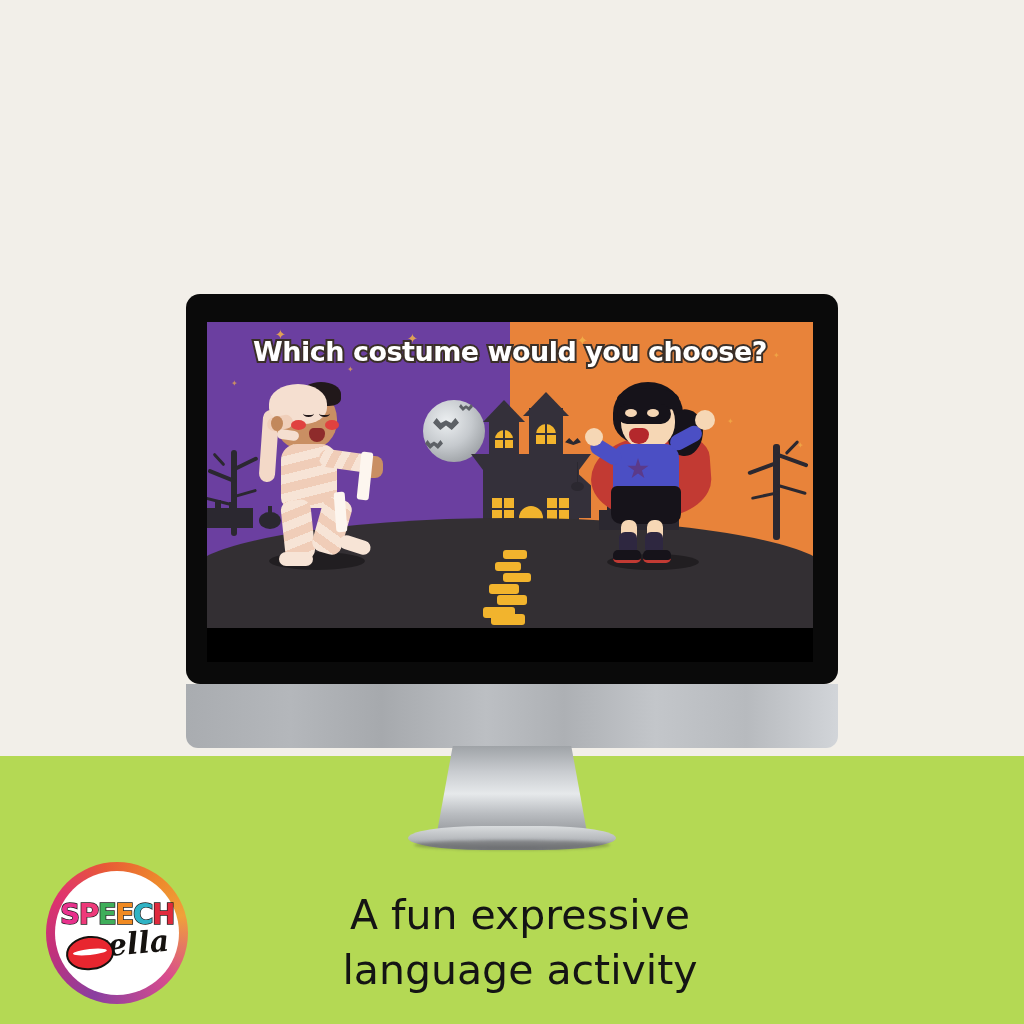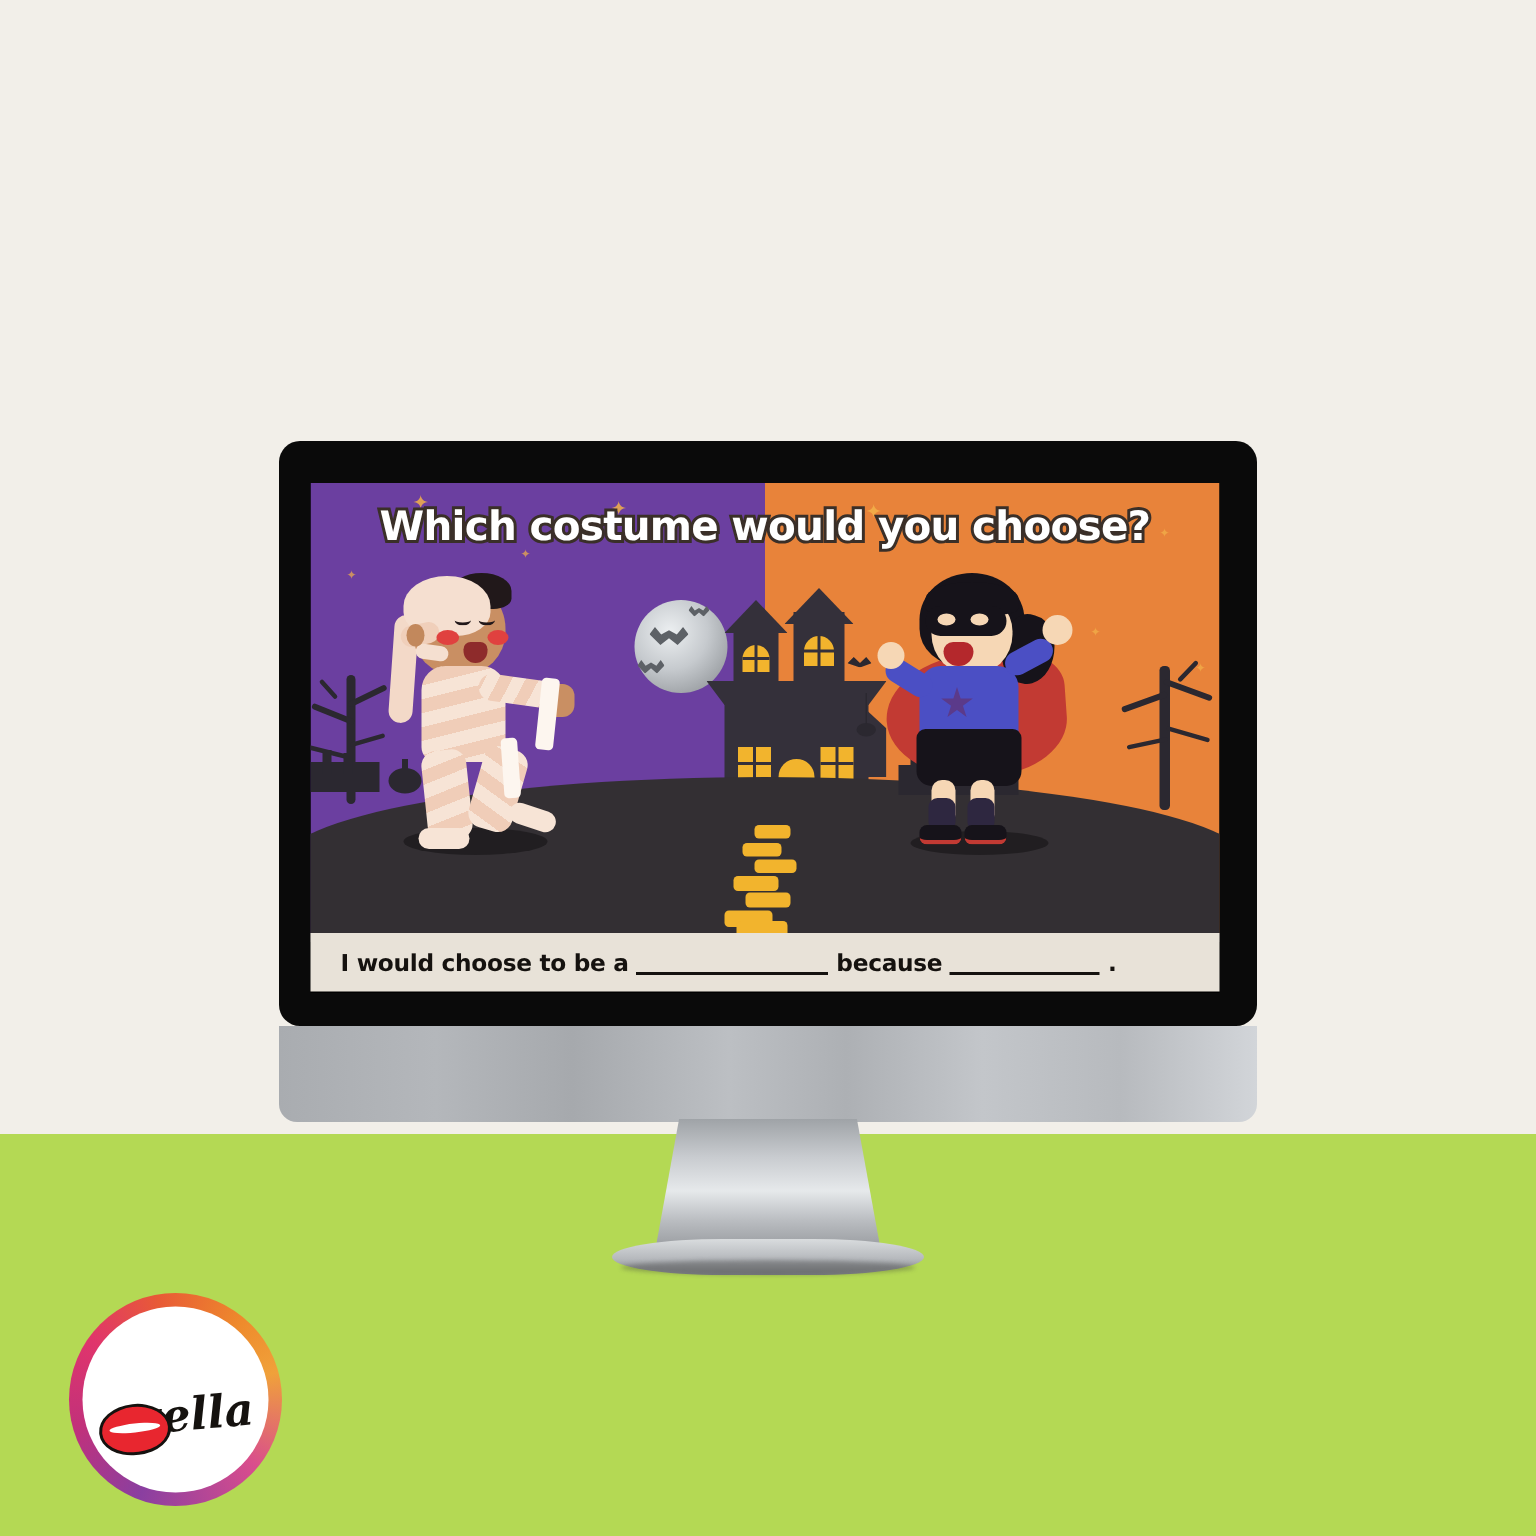--- a/index.html
+++ b/index.html
@@ -354,31 +354,29 @@
       <div style="position:absolute;left:34px;top:154px;width:18px;height:22px;background:#2e2740;border-radius:6px;"></div>
       <div style="position:absolute;left:60px;top:154px;width:18px;height:22px;background:#2e2740;border-radius:6px;"></div>
 
       <div style="position:absolute;left:28px;top:172px;width:28px;height:10px;background:#16131a;border-radius:5px;border-bottom:3px solid #c23a33;"></div>
       <div style="position:absolute;left:58px;top:172px;width:28px;height:10px;background:#16131a;border-radius:5px;border-bottom:3px solid #c23a33;"></div>
     </div>
 
     <div class="slide-title">Which costume would you choose?</div>
   </div>
 
-  <div class="sentence-bar">
-    <div class="sentence-text">
-      <span>I would choose to be a</span>
-      <span class="blank blank-a"></span>
-      <span>because</span>
-      <span class="blank blank-b"></span>
-      <span>.</span>
-    </div>
-  </div>
 
   <div class="logo">
     <div class="logo-ring"></div>
     <div class="logo-inner"></div>
+    <div class="logo-word">
+      <span style="color:#e8318c">S</span><span style="color:#ee3a7a">P</span><span style="color:#3fae5a">E</span><span style="color:#f08a22">E</span><span style="color:#2fb3c4">C</span><span style="color:#e02a3c">H</span>
+    </div>
     <div class="logo-script">zella</div>
     <div class="lips"></div>
   </div>
 
+  <div class="tagline">
+    <span>A fun expressive</span>
+    <span>language activity</span>
+  </div>
 
 </div>
 
 </body></html>

